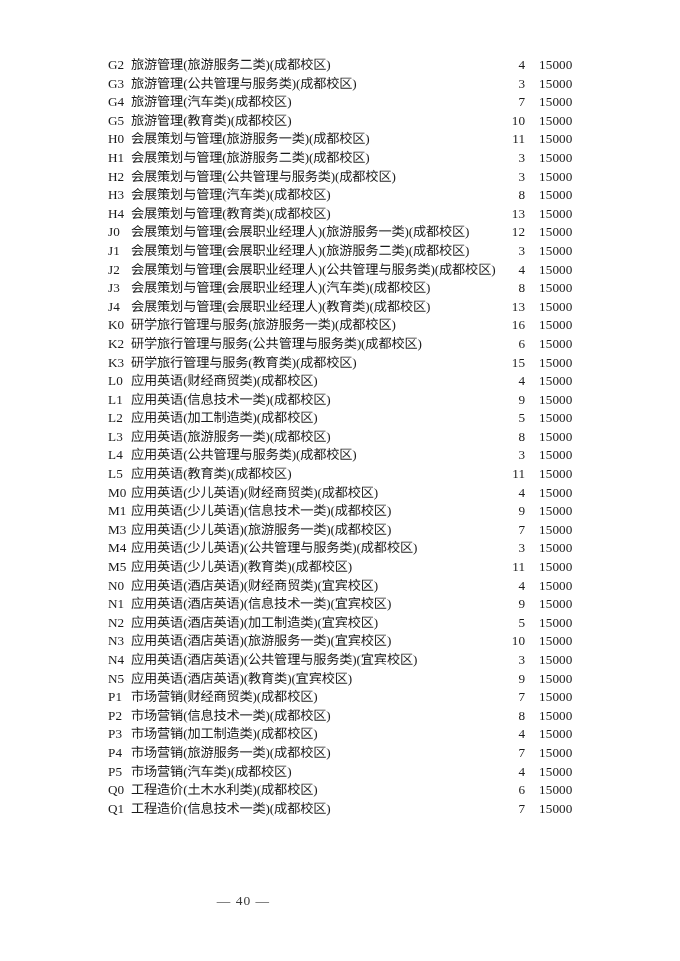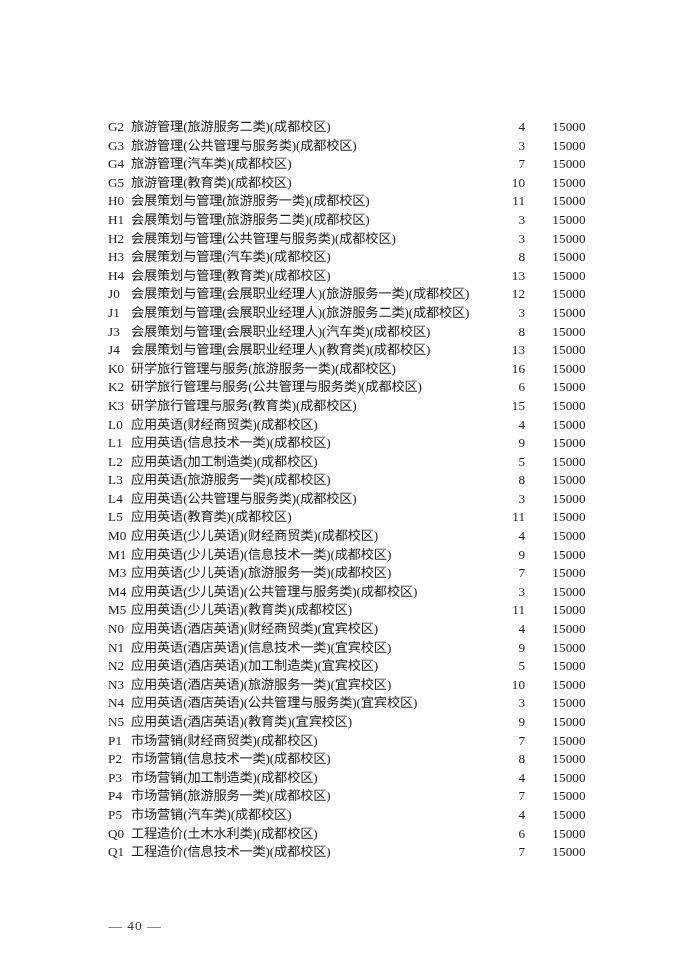--- a/index.html
+++ b/index.html
@@ -15,21 +15,21 @@
     color: #1a1a1a;
     position: relative;
     overflow: hidden;
   }
 
   .page {
     position: relative;
     width: 680px;
     height: 961px;
     box-sizing: border-box;
-    padding-top: 118px;
+    padding-top: 56px;
     border-radius: 29px;
   }
 
   .plan-table {
     width: 100%;
     border-collapse: collapse;
     table-layout: fixed;
   }
 
   .plan-table tr {
@@ -63,32 +63,32 @@
     font-size: 13.2px;
     letter-spacing: -0.15px;
   }
 
   .cell-quota {
     text-align: right;
     font-size: 13.2px;
   }
 
   .cell-fee {
-    text-align: center;
+    text-align: left;
     font-size: 13.2px;
     letter-spacing: 0.1px;
   }
 
   
   .page-footer {
     position: absolute;
     left: 0;
-    top: 918px;
+    top: 893px;
     width: 270px;
-    text-align: center;
+    text-align: right;
     font-size: 13.5px;
     color: #3a3a3a;
     letter-spacing: 1px;
   }
 </style>
 </head>
 <body>
 
 <div class="page">
 
@@ -197,20 +197,29 @@
           <td></td>
           <td class="cell-code">J1</td>
           <td class="cell-name">会展策划与管理(会展职业经理人)(旅游服务二类)(成都校区)</td>
           <td class="cell-quota">3</td>
           <td></td>
           <td class="cell-fee">15000</td>
           <td></td>
         </tr>
         <tr>
           <td></td>
+          <td class="cell-code">J2</td>
+          <td class="cell-name">会展策划与管理(会展职业经理人)(公共管理与服务类)(成都校区)</td>
+          <td class="cell-quota">4</td>
+          <td></td>
+          <td class="cell-fee">15000</td>
+          <td></td>
+        </tr>
+        <tr>
+          <td></td>
           <td class="cell-code">J3</td>
           <td class="cell-name">会展策划与管理(会展职业经理人)(汽车类)(成都校区)</td>
           <td class="cell-quota">8</td>
           <td></td>
           <td class="cell-fee">15000</td>
           <td></td>
         </tr>
         <tr>
           <td></td>
           <td class="cell-code">J4</td>

